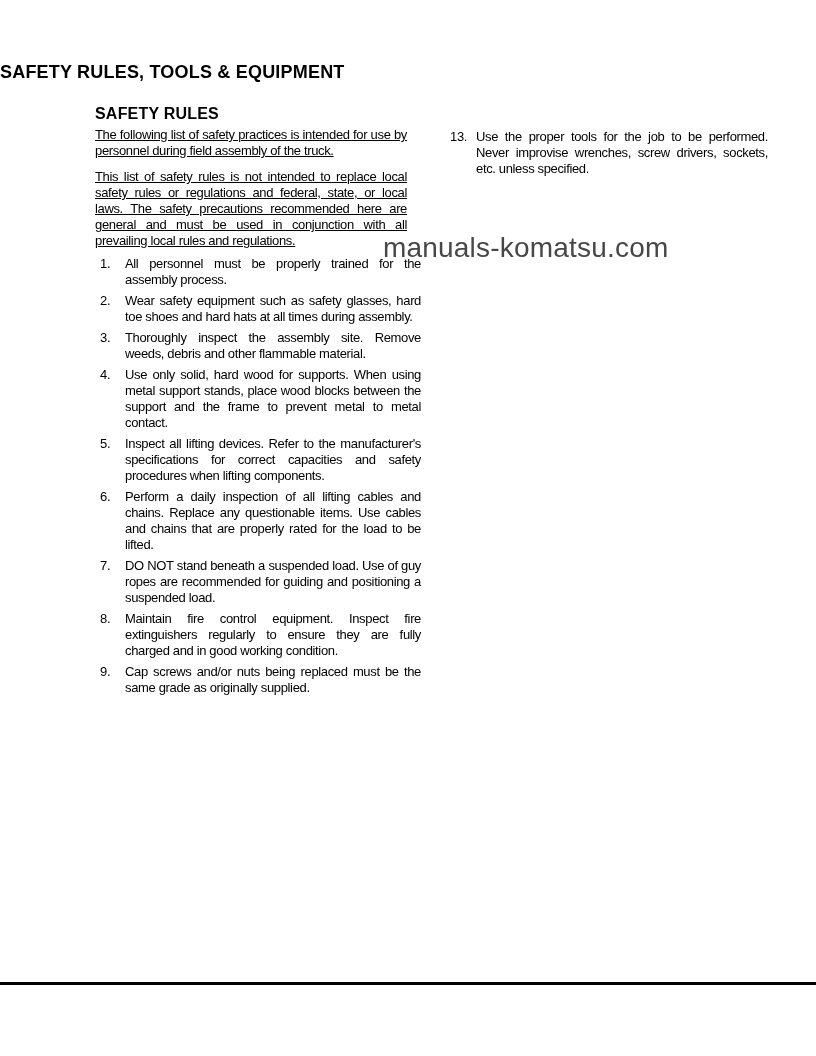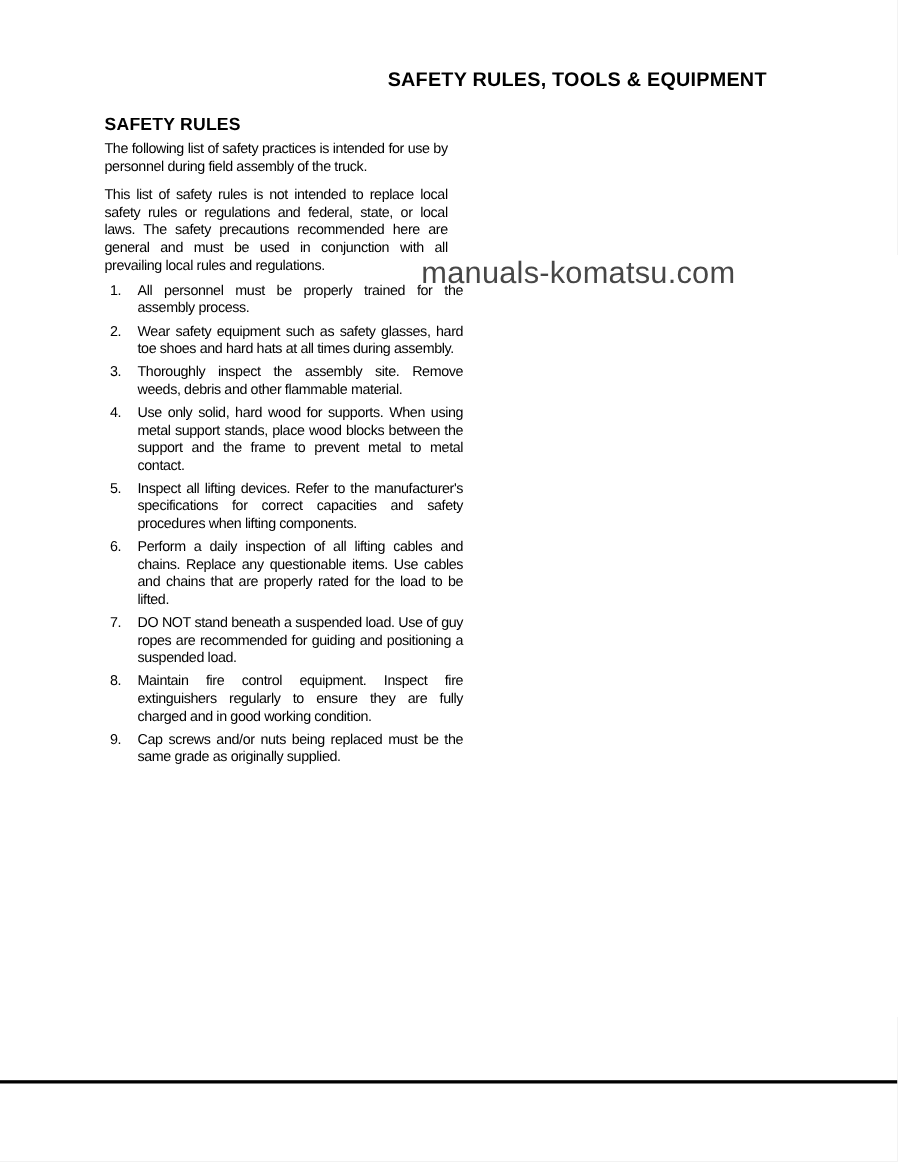--- a/index.html
+++ b/index.html
@@ -11,21 +11,21 @@
     background: #ffffff;
     overflow: hidden;
     font-family: "Liberation Sans", sans-serif;
     color: #000000;
   }
   .doc-title {
     position: absolute;
     top: 62px;
     left: 0;
     width: 697px;
-    text-align: right;
+    text-align: left;
     font-size: 18px;
     font-weight: bold;
     letter-spacing: 0.2px;
   }
   .section-heading {
     position: absolute;
     top: 105px;
     left: 95px;
     font-size: 16px;
     font-weight: bold;
@@ -35,20 +35,21 @@
     position: absolute;
     font-size: 13px;
     line-height: 16px;
     letter-spacing: -0.35px;
   }
   .col-left  { left: 95px;  top: 127px; width: 326px; }
   .col-right { left: 450px; top: 129px; width: 318px; }
   p.intro {
     margin: 0 14px 10px 0;
     text-align: justify;
+    text-decoration: underline;
   }
   p.intro.last { margin-bottom: 7px; }
   .rule-list { }
   .rule {
     display: flex;
     margin: 0 0 5px 0;
   }
   .col-right .rule { margin-bottom: 6px; }
   .rule .num {
     flex: 0 0 30px;
@@ -143,20 +144,24 @@
       </div>
       <div class="rule">
         <span class="num">9.</span>
         <span class="text">Cap screws and/or nuts being replaced must be the same grade as originally supplied.</span>
       </div>
     </div>
   </div>
 
   <div class="col col-right">
     <div class="rule-list">
+      <div class="rule">
+        <span class="num">13.</span>
+        <span class="text">Use the proper tools for the job to be performed. Never improvise wrenches, screw drivers, sockets, etc. unless specified.</span>
+      </div>
     </div>
   </div>
 
   <div class="watermark">manuals-komatsu.com</div>
 
   <div class="footer-divider"></div>
 
 
 </div>
 

